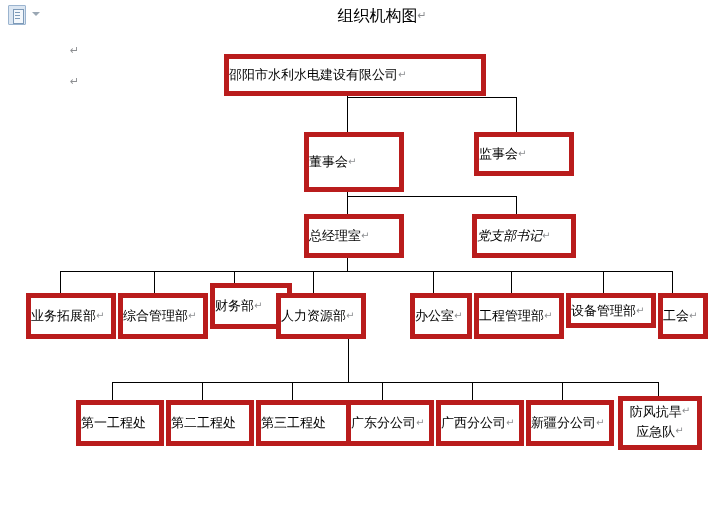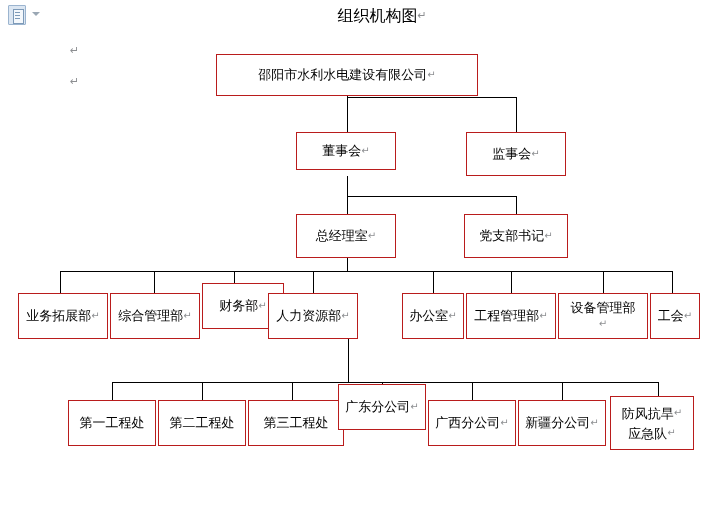--- a/index.html
+++ b/index.html
@@ -85,31 +85,32 @@
   }
   .chart-title .ret {
     color: #8d8f92;
     font-size: 11px;
     vertical-align: 2px;
   }
 
   
   .node {
     position: absolute;
-    border: 1px solid #b91c1c;
+    border: 5px solid #b91c1c;
     background: #fff;
     display: flex;
     align-items: center;
-    justify-content: center;
+    justify-content: flex-start;
     color: #000;
     font-size: 13px;
     line-height: 16px;
     text-align: center;
     font-family: "DejaVu Sans", "Liberation Sans", sans-serif;
     white-space: nowrap;
+    margin-left: 8px;
   }
   .node .ret {
     color: #8d8f92;
     font-size: 10px;
     vertical-align: 2px;
     margin-left: 0px;
   }
   .node.two-line {
     white-space: normal;
     flex-direction: column;
@@ -177,34 +178,34 @@
   <div class="line-v" style="left:382px; top:382px; height:18px;"></div>
   <div class="line-v" style="left:472px; top:382px; height:18px;"></div>
   <div class="line-v" style="left:562px; top:382px; height:18px;"></div>
   <div class="line-v" style="left:658px; top:382px; height:14px;"></div>
 
   <div class="node" id="node-root" style="left: 216px; top: 54px; width: 262px; height: 42px;">
     <span>邵阳市水利水电建设有限公司</span>
       <span class="ret">↵</span>
   </div>
 
-  <div class="node" id="node-l2-0" style="left: 296px; top: 132px; width: 100px; height: 38px;">
+  <div class="node" id="node-l2-0" style="left: 296px; top: 132px; width: 100px; height: 60px;">
     <span>董事会</span>
       <span class="ret">↵</span>
   </div>
   <div class="node" id="node-l2-1" style="left: 466px; top: 132px; width: 100px; height: 44px;">
     <span>监事会</span>
       <span class="ret">↵</span>
   </div>
 
   <div class="node" id="node-l3-0" style="left: 296px; top: 214px; width: 100px; height: 44px;">
     <span>总经理室</span>
       <span class="ret">↵</span>
   </div>
-  <div class="node" id="node-l3-1" style="left: 464px; top: 214px; width: 104px; height: 44px;">
+  <div class="node" id="node-l3-1" style="left: 464px; top: 214px; width: 104px; height: 44px; font-style: italic;">
     <span>党支部书记</span>
       <span class="ret">↵</span>
   </div>
 
   <div class="node" id="node-dl-0" style="left: 18px; top: 293px; width: 90px; height: 46px;">
     <span>业务拓展部</span>
       <span class="ret">↵</span>
   </div>
   <div class="node" id="node-dl-1" style="left: 110px; top: 293px; width: 90px; height: 46px;">
     <span>综合管理部</span>
@@ -220,39 +221,39 @@
   </div>
 
   <div class="node" id="node-dr-0" style="left: 402px; top: 293px; width: 62px; height: 46px;">
     <span>办公室</span>
       <span class="ret">↵</span>
   </div>
   <div class="node" id="node-dr-1" style="left: 466px; top: 293px; width: 90px; height: 46px;">
     <span>工程管理部</span>
       <span class="ret">↵</span>
   </div>
-  <div class="node" id="node-dr-2" style="left: 558px; top: 293px; width: 90px; height: 46px; flex-direction: column;">
+  <div class="node" id="node-dr-2" style="left: 558px; top: 293px; width: 90px; height: 35px;">
     <span>设备管理部</span>
       <span class="ret">↵</span>
   </div>
   <div class="node" id="node-dr-3" style="left: 650px; top: 293px; width: 50px; height: 46px;">
     <span>工会</span>
       <span class="ret">↵</span>
   </div>
 
   <div class="node" id="node-u-1" style="left: 158px; top: 400px; width: 88px; height: 46px;">
     <span>第二工程处</span>
   </div>
   <div class="node" id="node-u-0" style="left: 68px; top: 400px; width: 88px; height: 46px;">
     <span>第一工程处</span>
   </div>
   <div class="node" id="node-u-2" style="left: 248px; top: 400px; width: 96px; height: 46px;">
     <span>第三工程处</span>
   </div>
-  <div class="node" id="node-u-3" style="left: 338px; top: 384px; width: 88px; height: 46px;">
+  <div class="node" id="node-u-3" style="left: 338px; top: 400px; width: 88px; height: 46px;">
     <span>广东分公司</span>
       <span class="ret">↵</span>
   </div>
   <div class="node" id="node-u-4" style="left: 428px; top: 400px; width: 88px; height: 46px;">
     <span>广西分公司</span>
       <span class="ret">↵</span>
   </div>
   <div class="node" id="node-u-5" style="left: 518px; top: 400px; width: 88px; height: 46px;">
     <span>新疆分公司</span>
       <span class="ret">↵</span>

